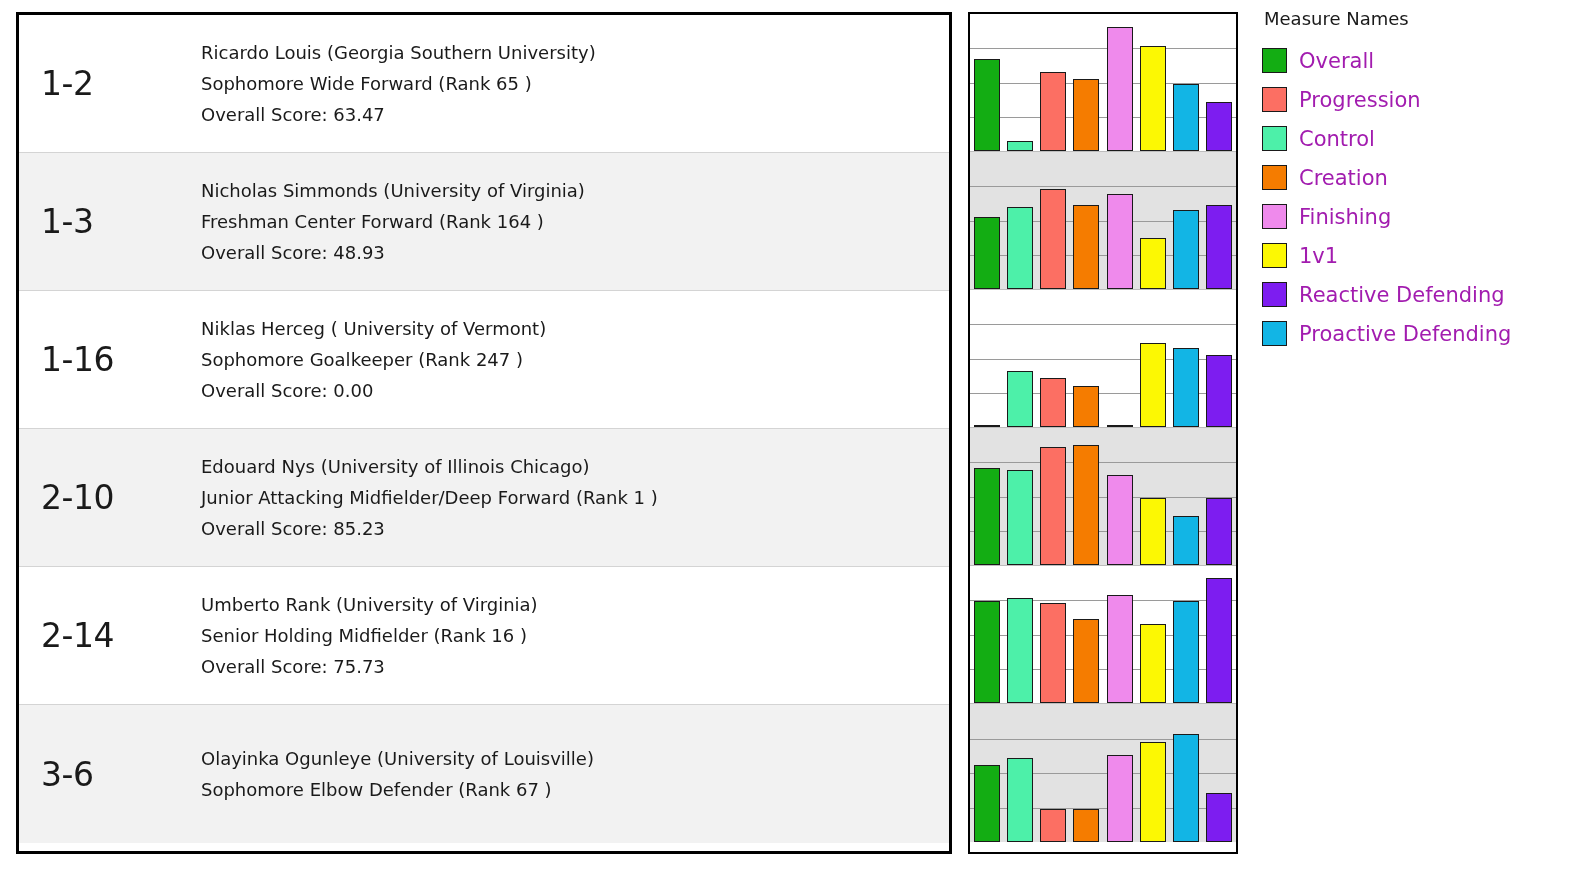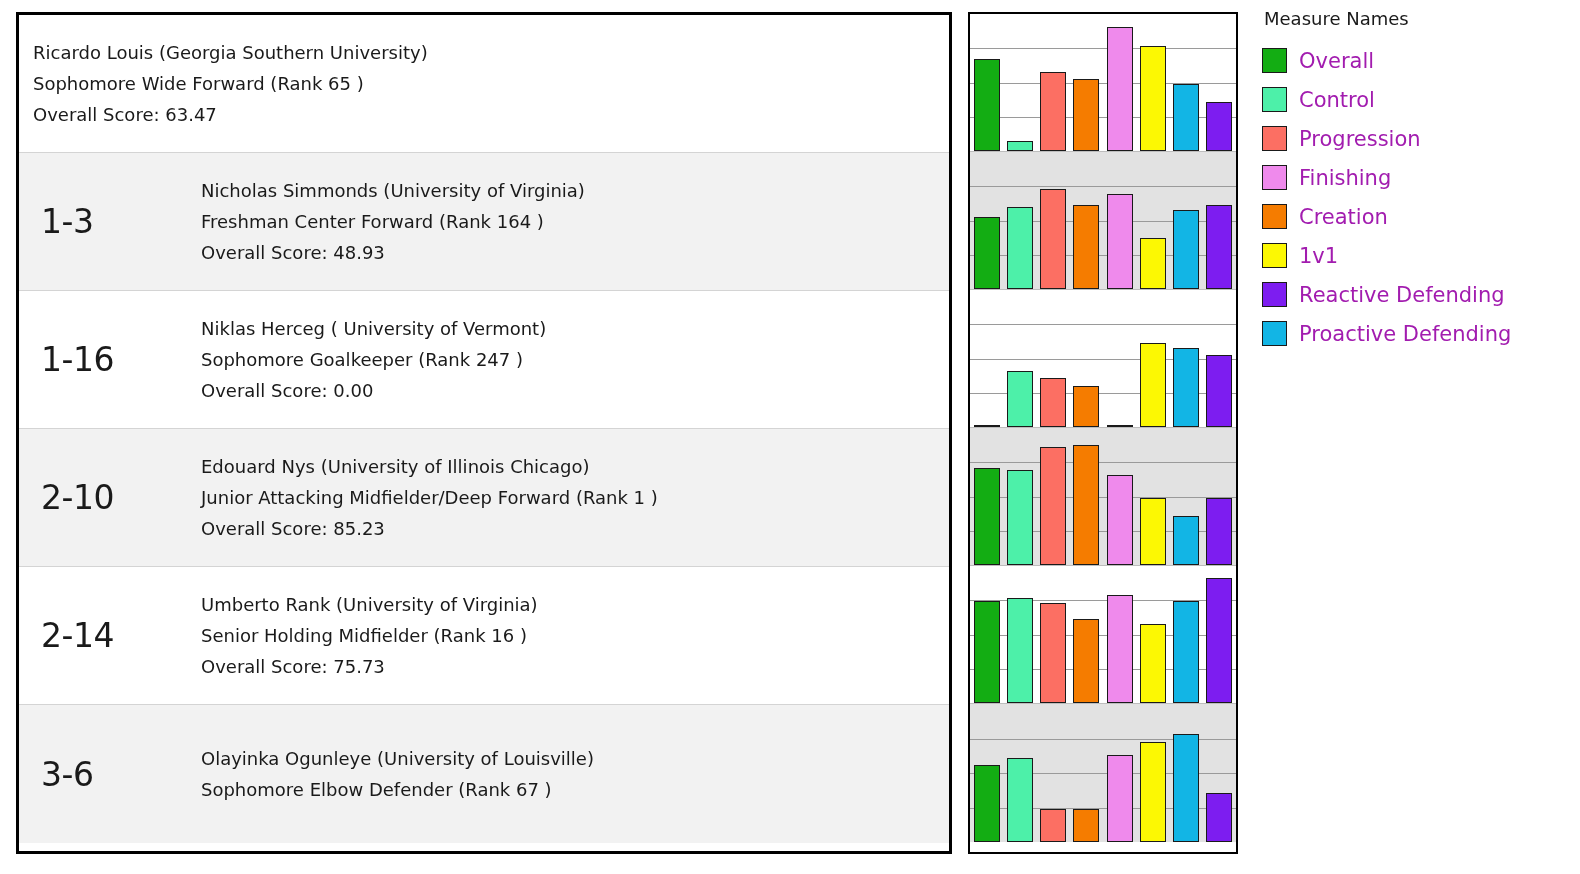--- a/index.html
+++ b/index.html
@@ -140,20 +140,21 @@
     white-space: nowrap;
   }
 </style>
 </head>
 <body>
 
 <div id="root">
 
   <div id="table-panel">
       <div class="player-row">
+        <div class="rank-cell">1-2</div>
         <div class="info-cell">
           <div class="info-line">Ricardo Louis (Georgia Southern University)</div>
           <div class="info-line">Sophomore Wide Forward  (Rank 65 )</div>
           <div class="info-line">Overall Score: 63.47</div>
         </div>
       </div>
       <div class="player-row shaded">
         <div class="rank-cell">1-3</div>
         <div class="info-cell">
           <div class="info-line">Nicholas Simmonds (University of Virginia)</div>
@@ -300,36 +301,36 @@
     </div>
 
   <div id="legend-panel">
     <div id="legend-title">Measure Names</div>
     <div id="legend-items">
         <div class="legend-item">
           <span class="legend-swatch" style="background: rgb(19, 173, 19);"></span>
           <span class="legend-label">Overall</span>
         </div>
         <div class="legend-item">
+          <span class="legend-swatch" style="background: rgb(252, 111, 99);"></span>
+          <span class="legend-label">Progression</span>
+        </div>
+        <div class="legend-item">
           <span class="legend-swatch" style="background: rgb(77, 240, 169);"></span>
           <span class="legend-label">Control</span>
         </div>
         <div class="legend-item">
-          <span class="legend-swatch" style="background: rgb(252, 111, 99);"></span>
-          <span class="legend-label">Progression</span>
+          <span class="legend-swatch" style="background: rgb(245, 124, 0);"></span>
+          <span class="legend-label">Creation</span>
         </div>
         <div class="legend-item">
           <span class="legend-swatch" style="background: rgb(239, 138, 236);"></span>
           <span class="legend-label">Finishing</span>
         </div>
         <div class="legend-item">
-          <span class="legend-swatch" style="background: rgb(245, 124, 0);"></span>
-          <span class="legend-label">Creation</span>
-        </div>
-        <div class="legend-item">
           <span class="legend-swatch" style="background: rgb(252, 248, 3);"></span>
           <span class="legend-label">1v1</span>
         </div>
         <div class="legend-item">
           <span class="legend-swatch" style="background: rgb(125, 29, 240);"></span>
           <span class="legend-label">Reactive Defending</span>
         </div>
         <div class="legend-item">
           <span class="legend-swatch" style="background: rgb(18, 181, 229);"></span>
           <span class="legend-label">Proactive Defending</span>

